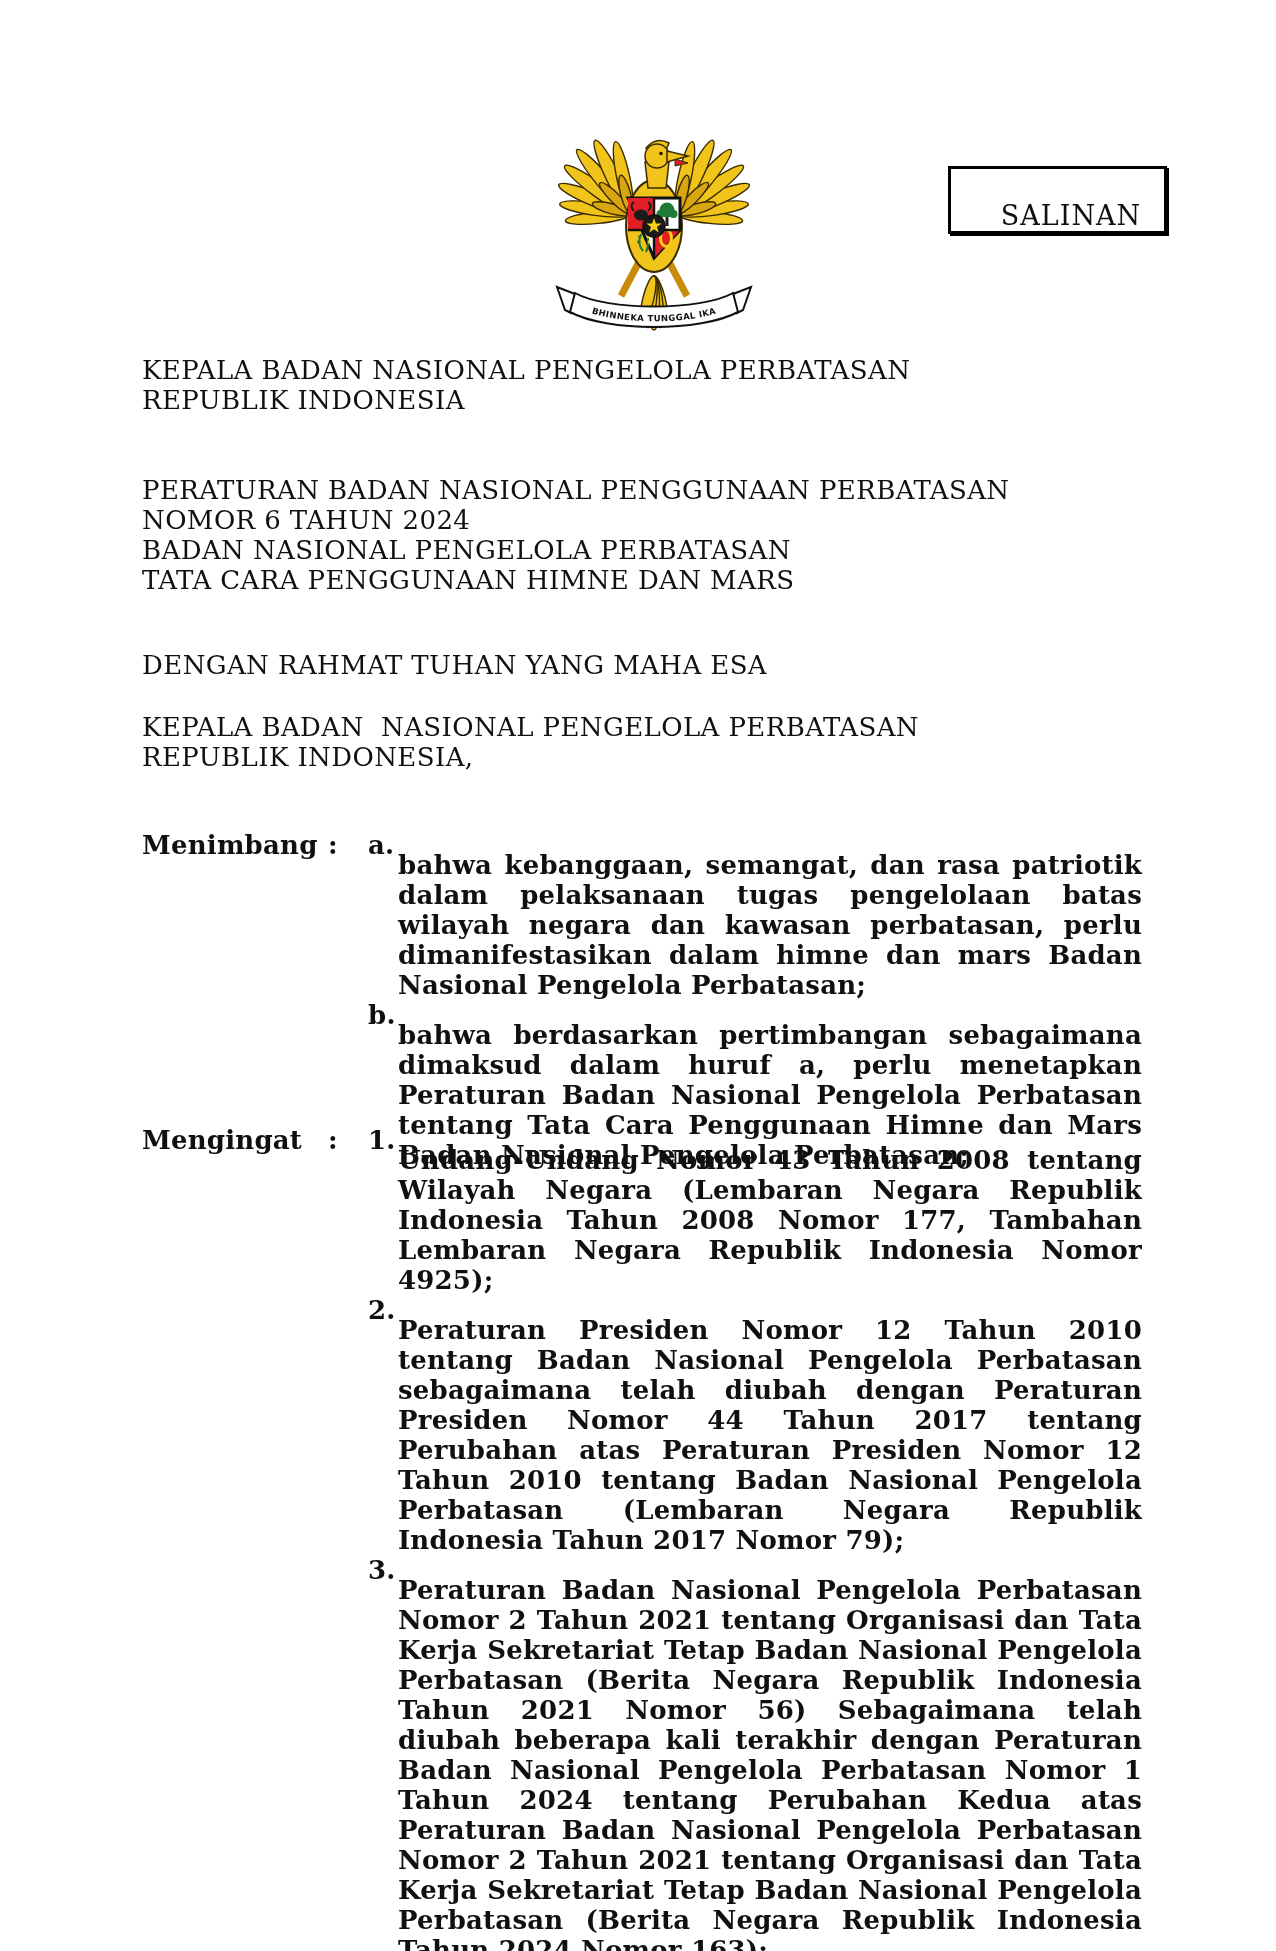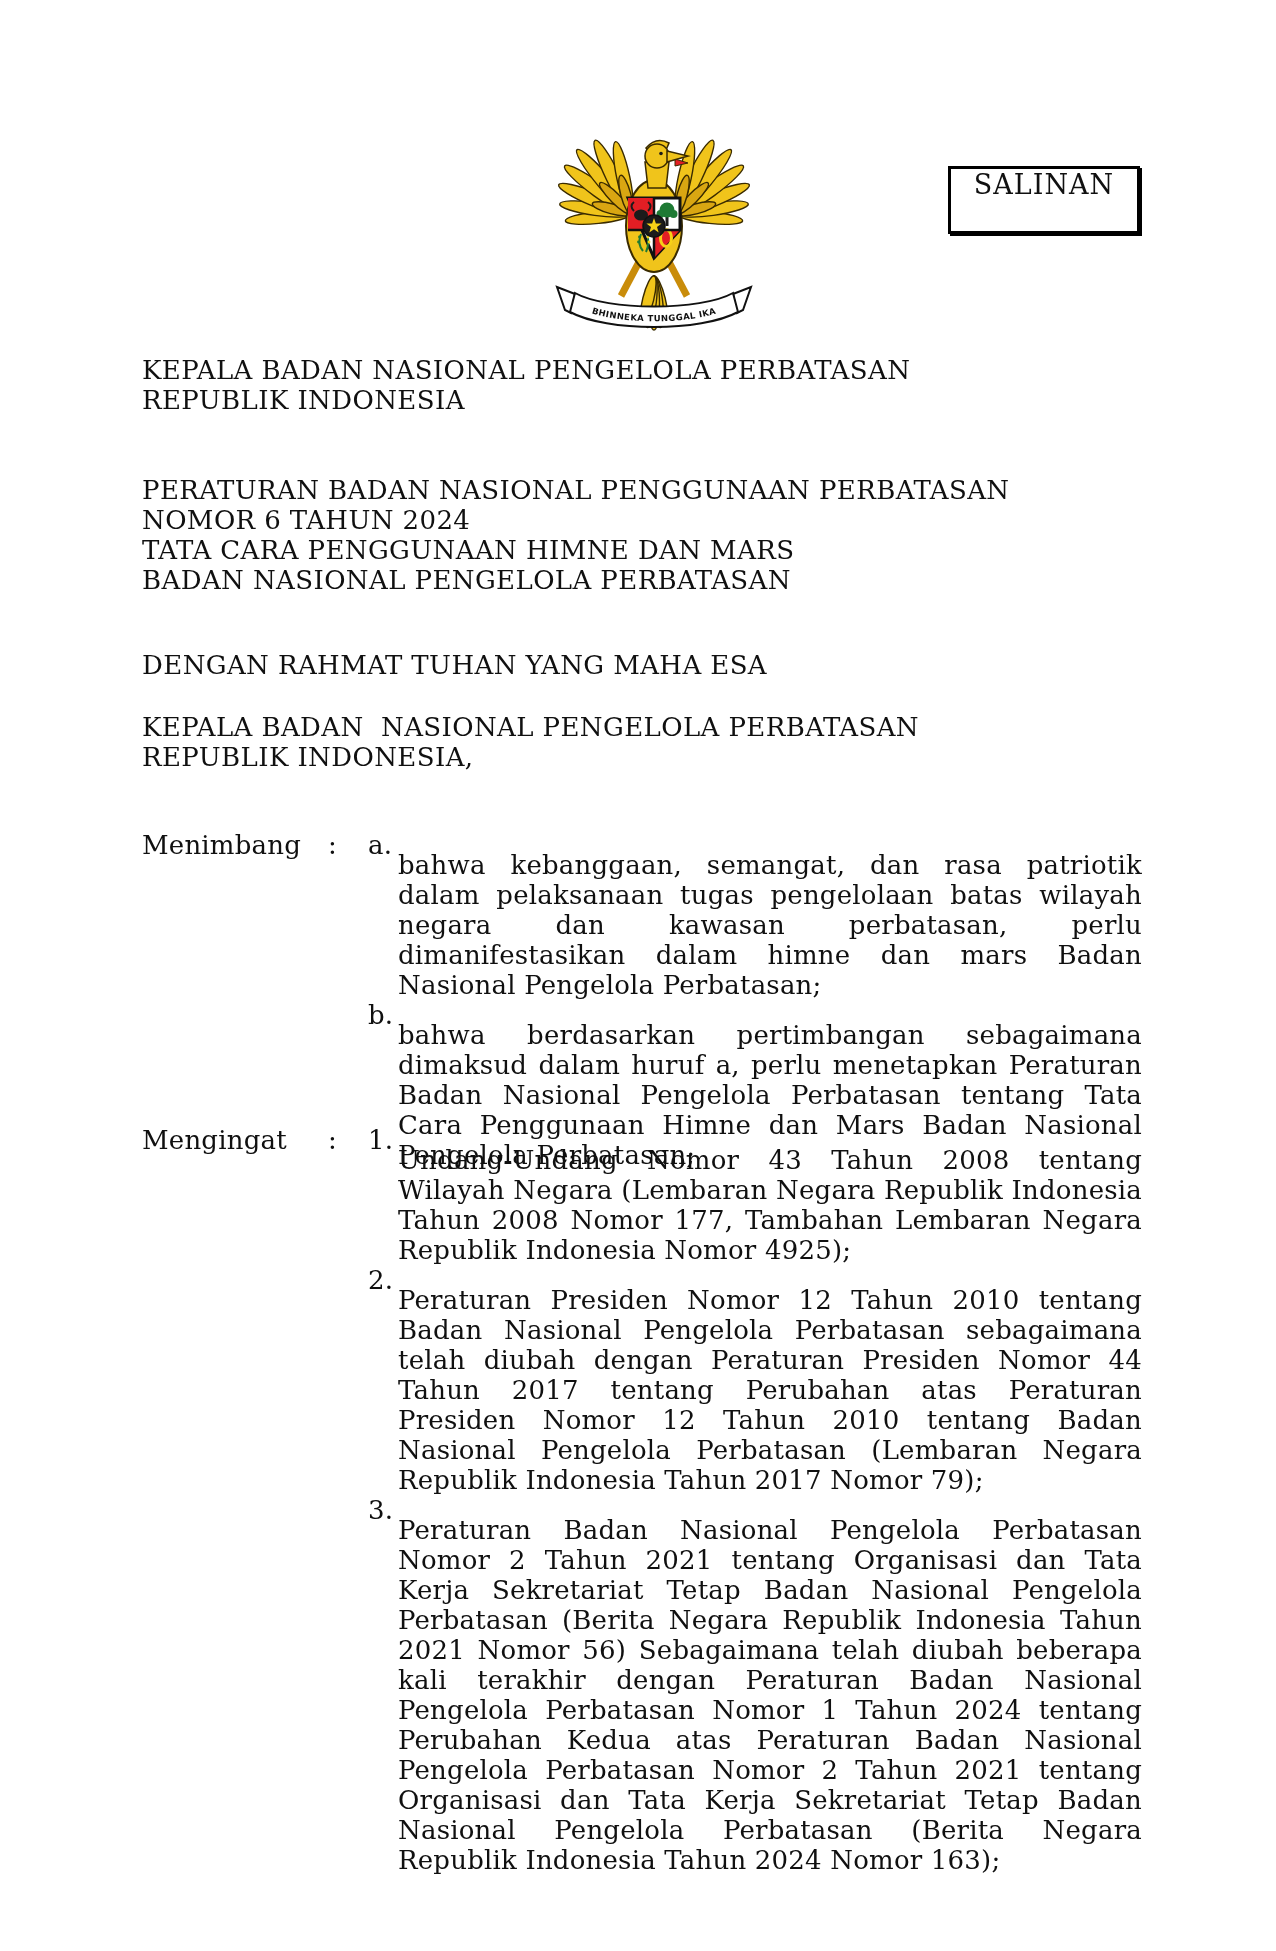--- a/index.html
+++ b/index.html
@@ -9,27 +9,27 @@
     overflow:hidden;
   }
   .center-block {
     position:absolute; left:142px; width:1008px; text-align:left;
     font-size:26px; line-height:30px; letter-spacing:0.4px;
   }
   .center-block div { white-space:pre-wrap; }
   .salinan {
     position:absolute; left:948px; top:166px; width:186px; height:62px;
     border:3px solid #000; box-shadow:2px 2px 0 #000;
-    display:flex; align-items:flex-start; justify-content:center;
-    font-size:27px; letter-spacing:1px;
+    display:flex; align-items:flex-end; justify-content:center;
+    font-size:27px; letter-spacing:1px;padding-left:27px;
   }
   .emblem { position:absolute; left:545px; top:126px; width:218px; height:212px; }
   .section {
     position:absolute; left:142px; width:1000px; display:flex;
-    font-size:26px; line-height:30px; letter-spacing:0.2px;
+    font-size:26px; line-height:30px; letter-spacing:0.2px;font-weight:bold;
   }
   .sec-label { width:186px; flex:none; }
   .sec-colon { width:40px; flex:none; }
   .sec-items { flex:1; }
   .item { display:flex; }
   .item-marker { width:30px; flex:none; }
   .item-text { flex:1; text-align:justify;margin-top:20px; }
 </style>
 </head>
 <body>
@@ -124,22 +124,22 @@
   </div>
 
   <div class="center-block" style="top:355px">
     <div>KEPALA BADAN NASIONAL PENGELOLA PERBATASAN</div>
     <div>REPUBLIK INDONESIA</div>
   </div>
 
   <div class="center-block" style="top:475px">
     <div>PERATURAN BADAN NASIONAL PENGGUNAAN PERBATASAN</div>
     <div>NOMOR 6 TAHUN 2024</div>
+    <div>BADAN NASIONAL PENGELOLA PERBATASAN</div>
     <div>TATA CARA PENGGUNAAN HIMNE DAN MARS</div>
-    <div>BADAN NASIONAL PENGELOLA PERBATASAN</div>
   </div>
 
   <div class="center-block" style="top:650px">
     <div>DENGAN RAHMAT TUHAN YANG MAHA ESA</div>
   </div>
 
   <div class="center-block" style="top:712px">
     <div>KEPALA BADAN  NASIONAL PENGELOLA PERBATASAN</div>
     <div>REPUBLIK INDONESIA,</div>
   </div>

